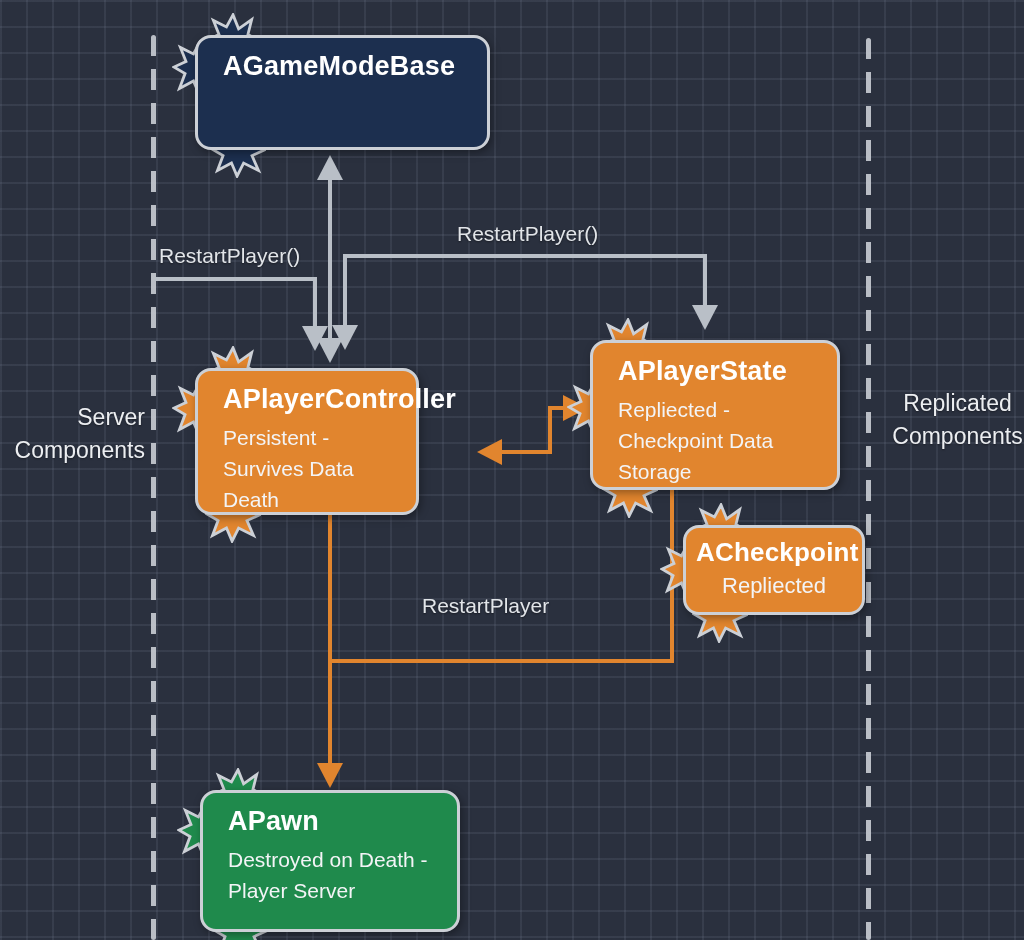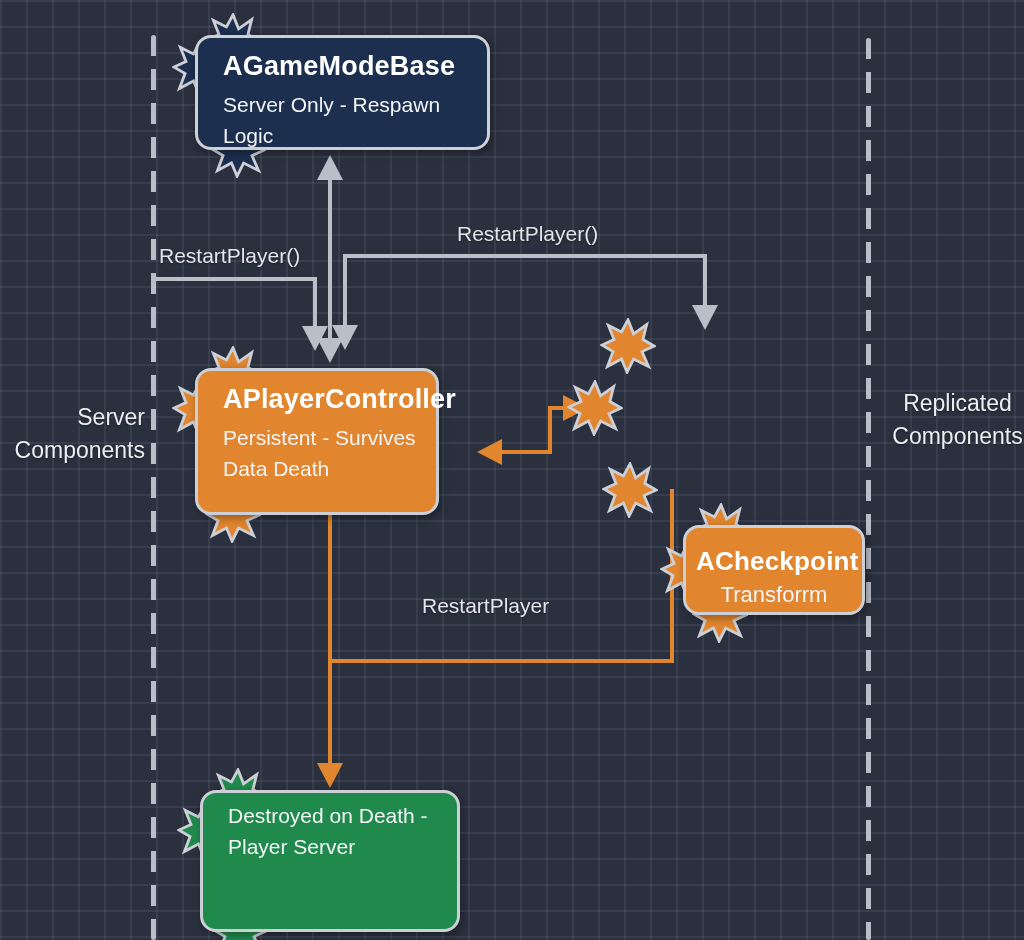--- a/index.html
+++ b/index.html
@@ -25,21 +25,21 @@
   .node {
     position:absolute; box-sizing:border-box; z-index:4;
     border:3px solid #ccd0d6; border-radius:16px;
     box-shadow:2px 3px 8px rgba(0,0,0,0.35);
   }
   .node.navy  { background:#1c2f4f; }
   .node.orange{ background:#e1852e; }
   .node.green { background:#1f8a4c; }
   .node-title { font-size:27px; font-weight:bold; color:#ffffff; padding:13px 18px 0 25px; letter-spacing:0.2px; }
   .node-sub   { font-size:21px; color:#f3f4f6; line-height:31px; padding:7px 18px 0 25px; }
-  .node.small .node-title { font-size:26px; padding:18px 10px 0 10px; text-align:center; }
+  .node.small .node-title { font-size:26px; padding:9px 10px 0 10px; text-align:center; }
   .node.small .node-sub   { font-size:22px; padding:2px 10px 0 10px; text-align:center; }
   .spike { position:absolute; width:56px; height:56px; z-index:3; }
   .hline, .vline { position:absolute; z-index:2; }
   .hline { height:4px; } .vline { width:4px; }
   .gray   { background:#b9bfc7; }
   .orangeL{ background:#e1852e; }
   .arr { position:absolute; width:0; height:0; z-index:2; }
   .arr-down  { border-left:13px solid transparent; border-right:13px solid transparent; border-top:25px solid #b9bfc7; }
   .arr-up    { border-left:13px solid transparent; border-right:13px solid transparent; border-bottom:25px solid #b9bfc7; }
   .arr-down.o{ border-top-color:#e1852e; }
@@ -144,31 +144,35 @@
     </svg>
   <svg class="spike" style="left:177px; top:803px;" viewBox="0 0 60 60">
       <use href="#burst" fill="#1f8a4c" stroke="#ccd0d6" stroke-width="3"></use>
     </svg>
   <svg class="spike" style="left:212px; top:903px;" viewBox="0 0 60 60">
       <use href="#burst" fill="#1f8a4c" stroke="#ccd0d6" stroke-width="3"></use>
     </svg>
 
   <div class="node navy" style="left:195px; top:35px; width:295px; height:115px;">
     <div class="node-title">AGameModeBase</div>
-    <div class="node-sub">Server Only - Respawn Logic</div>
   </div>
 
-  <div class="node orange" style="left:195px; top:368px; width:244px; height:147px;">
+  <div class="node orange" style="left:195px; top:368px; width:224px; height:147px;">
     <div class="node-title">APlayerController</div>
     <div class="node-sub">Persistent - Survives Data Death</div>
   </div>
 
+  <div class="node orange" style="left:590px; top:340px; width:250px; height:150px;">
+    <div class="node-title">APlayerState</div>
+    <div class="node-sub">Repliected - Checkpoint Data Storage</div>
+  </div>
 
   <div class="node orange small" style="left:683px; top:525px; width:182px; height:90px;">
     <div class="node-title">ACheckpoint</div>
-    <div class="node-sub">Transforrm</div>
+    <div class="node-sub">Repliected</div>
   </div>
 
   <div class="node green" style="left:200px; top:790px; width:260px; height:142px;">
+    <div class="node-title">APawn</div>
     <div class="node-sub">Destroyed on Death - Player Server</div>
   </div>
 
 </div>
 
 </body></html>

